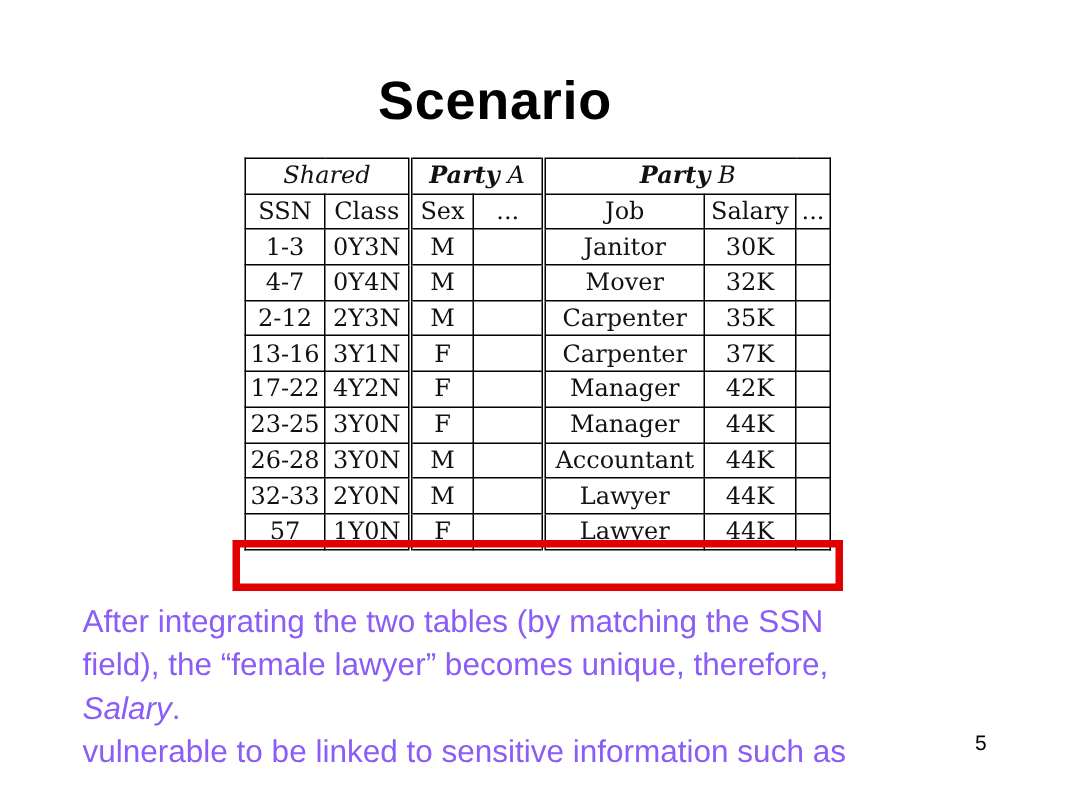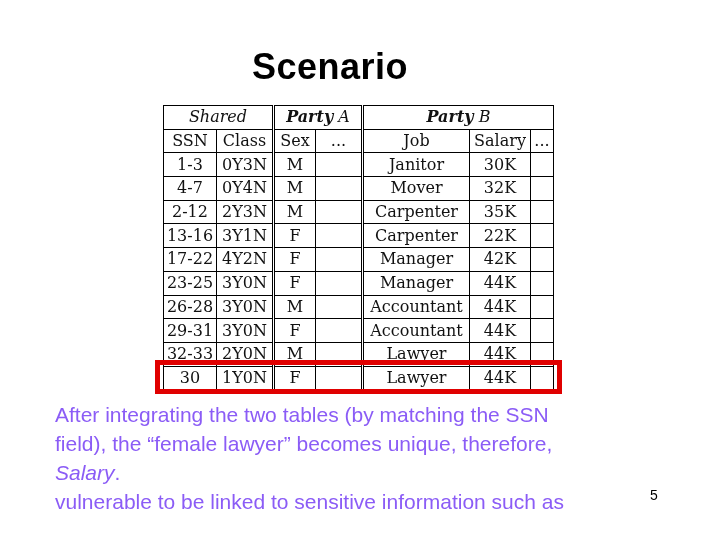--- a/index.html
+++ b/index.html
@@ -95,21 +95,21 @@
             <td class="c4 dbl">Carpenter</td>
             <td class="c5">35K</td>
             <td class="c6"></td>
           </tr>
           <tr>
             <td class="c0">13-16</td>
             <td class="c1">3Y1N</td>
             <td class="c2 dbl">F</td>
             <td class="c3"></td>
             <td class="c4 dbl">Carpenter</td>
-            <td class="c5">22K</td>
+            <td class="c5">37K</td>
             <td class="c6"></td>
           </tr>
           <tr>
             <td class="c0">17-22</td>
             <td class="c1">4Y2N</td>
             <td class="c2 dbl">F</td>
             <td class="c3"></td>
             <td class="c4 dbl">Manager</td>
             <td class="c5">42K</td>
             <td class="c6"></td>
@@ -126,39 +126,30 @@
           <tr>
             <td class="c0">26-28</td>
             <td class="c1">3Y0N</td>
             <td class="c2 dbl">M</td>
             <td class="c3"></td>
             <td class="c4 dbl">Accountant</td>
             <td class="c5">44K</td>
             <td class="c6"></td>
           </tr>
           <tr>
-            <td class="c0">29-31</td>
-            <td class="c1">3Y0N</td>
-            <td class="c2 dbl">F</td>
-            <td class="c3"></td>
-            <td class="c4 dbl">Accountant</td>
-            <td class="c5">44K</td>
-            <td class="c6"></td>
-          </tr>
-          <tr>
             <td class="c0">32-33</td>
             <td class="c1">2Y0N</td>
             <td class="c2 dbl">M</td>
             <td class="c3"></td>
             <td class="c4 dbl">Lawyer</td>
             <td class="c5">44K</td>
             <td class="c6"></td>
           </tr>
           <tr>
-            <td class="c0">30</td>
+            <td class="c0">57</td>
             <td class="c1">1Y0N</td>
             <td class="c2 dbl">F</td>
             <td class="c3"></td>
             <td class="c4 dbl">Lawyer</td>
             <td class="c5">44K</td>
             <td class="c6"></td>
           </tr>
         </tbody>
     </table>
     <div class="red-box" style="border-color: rgb(224, 0, 0);"></div>

